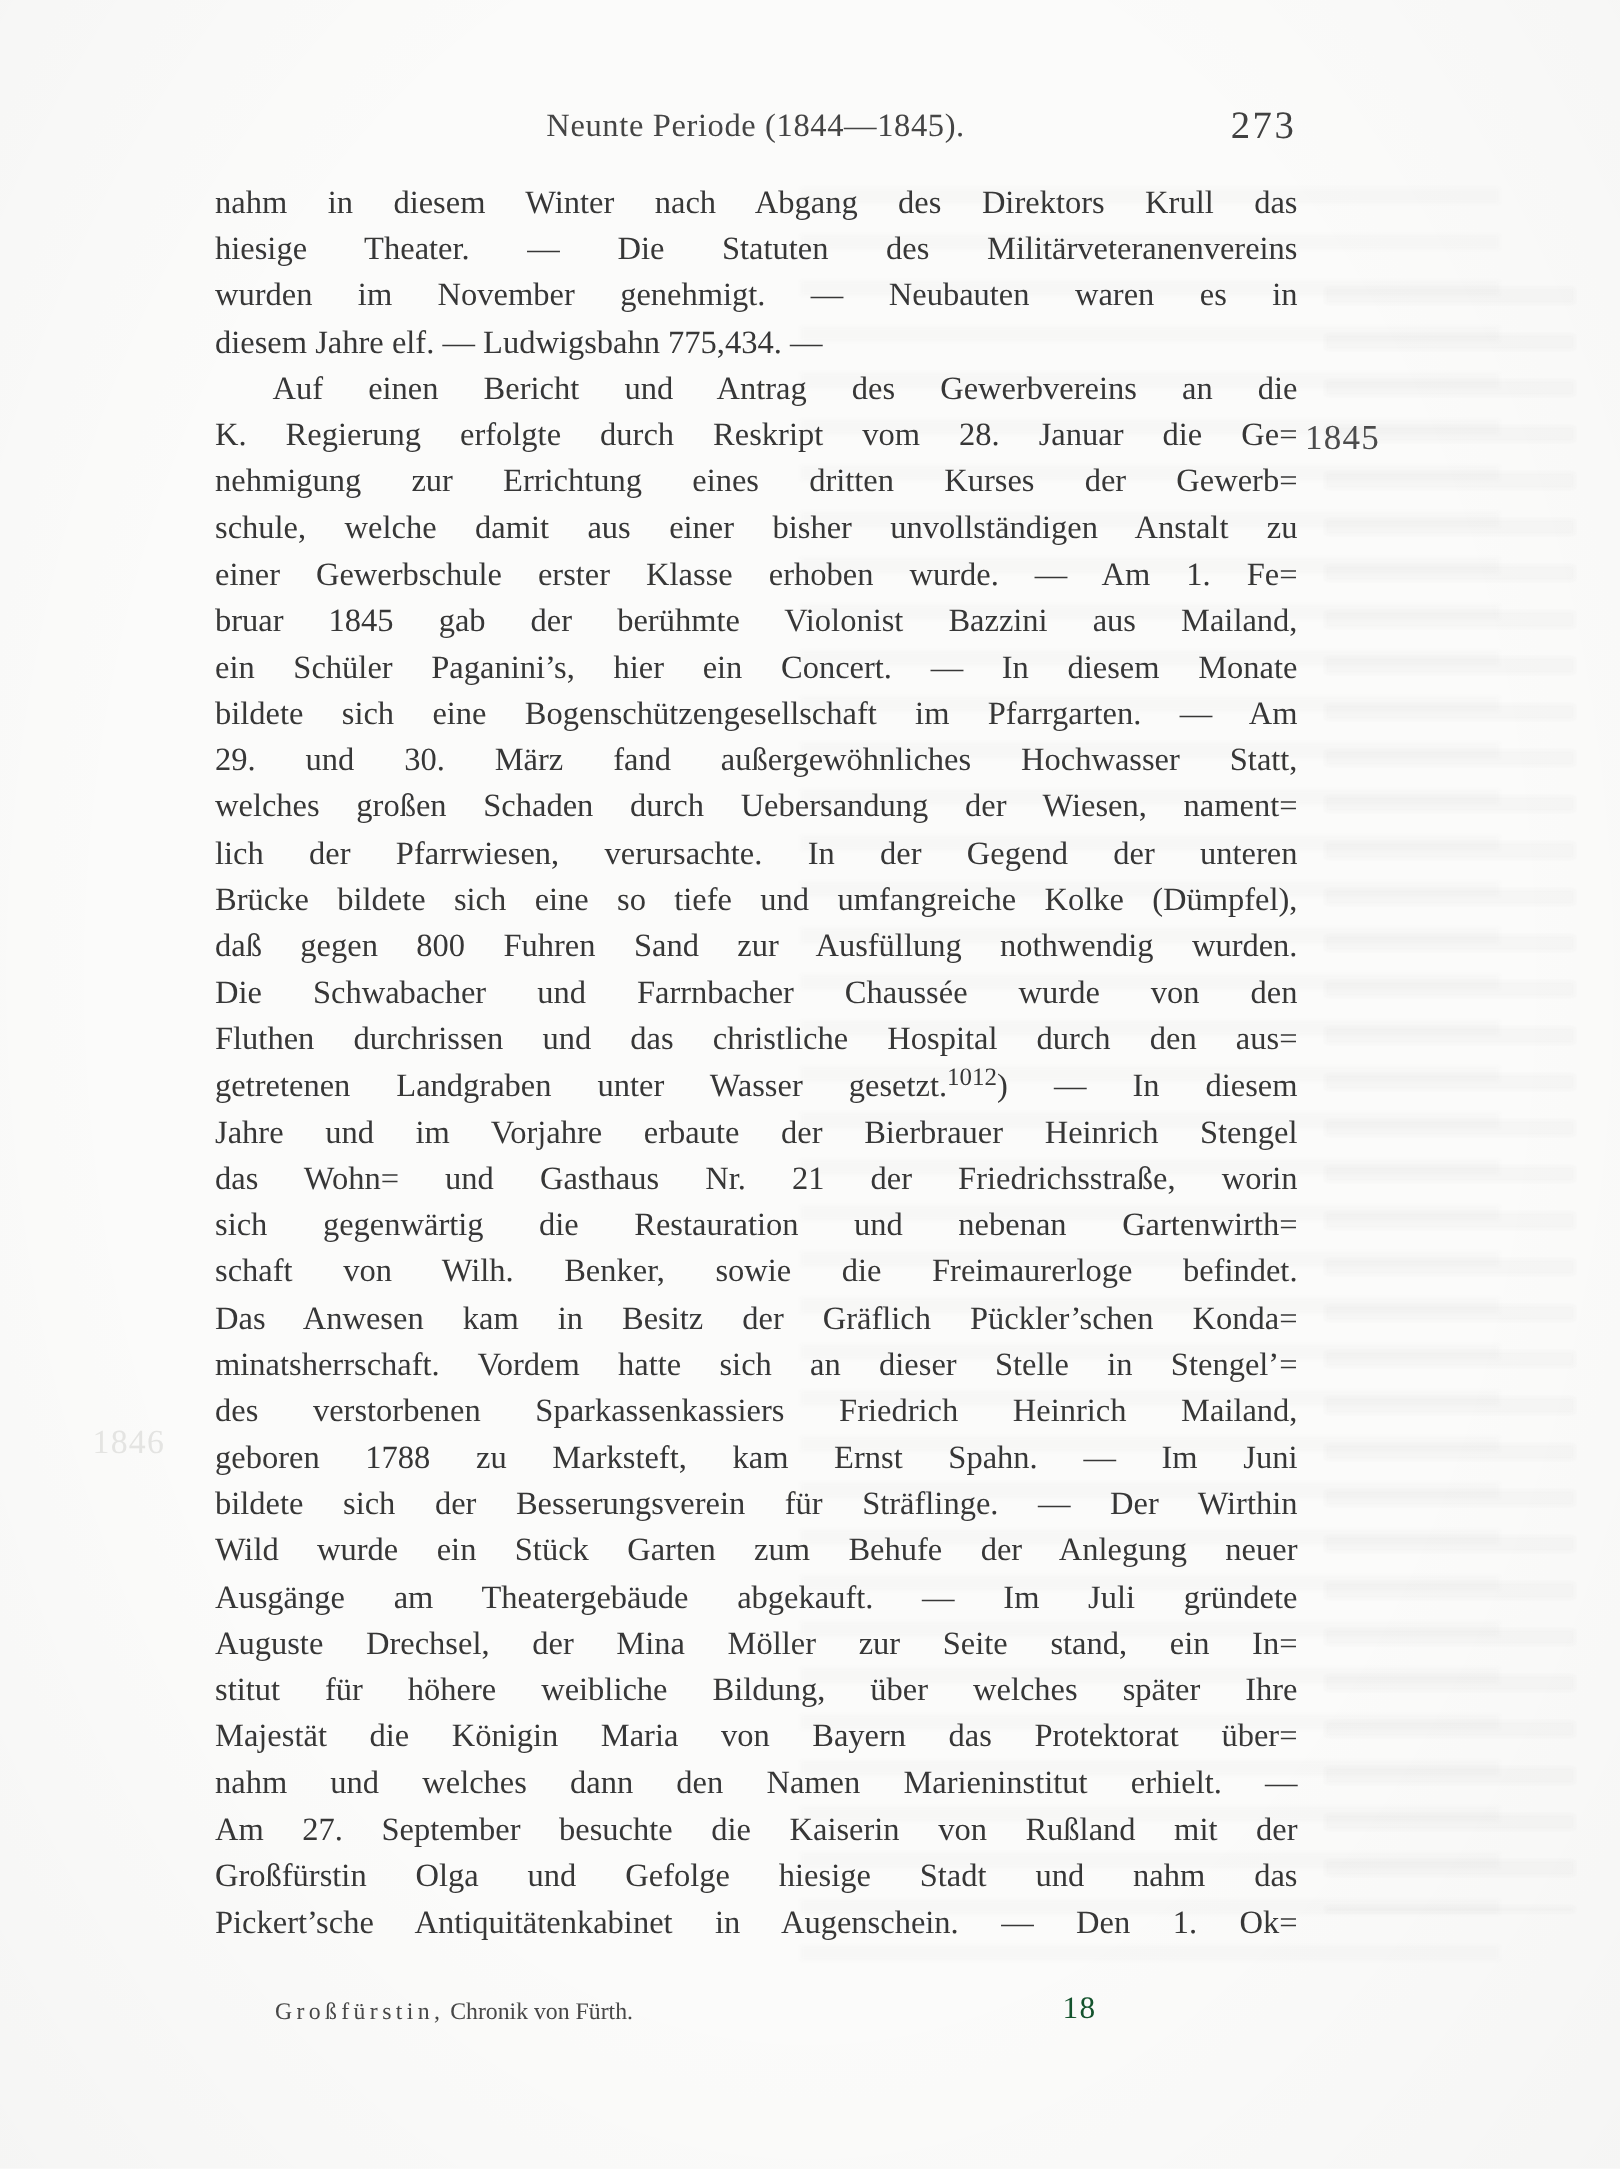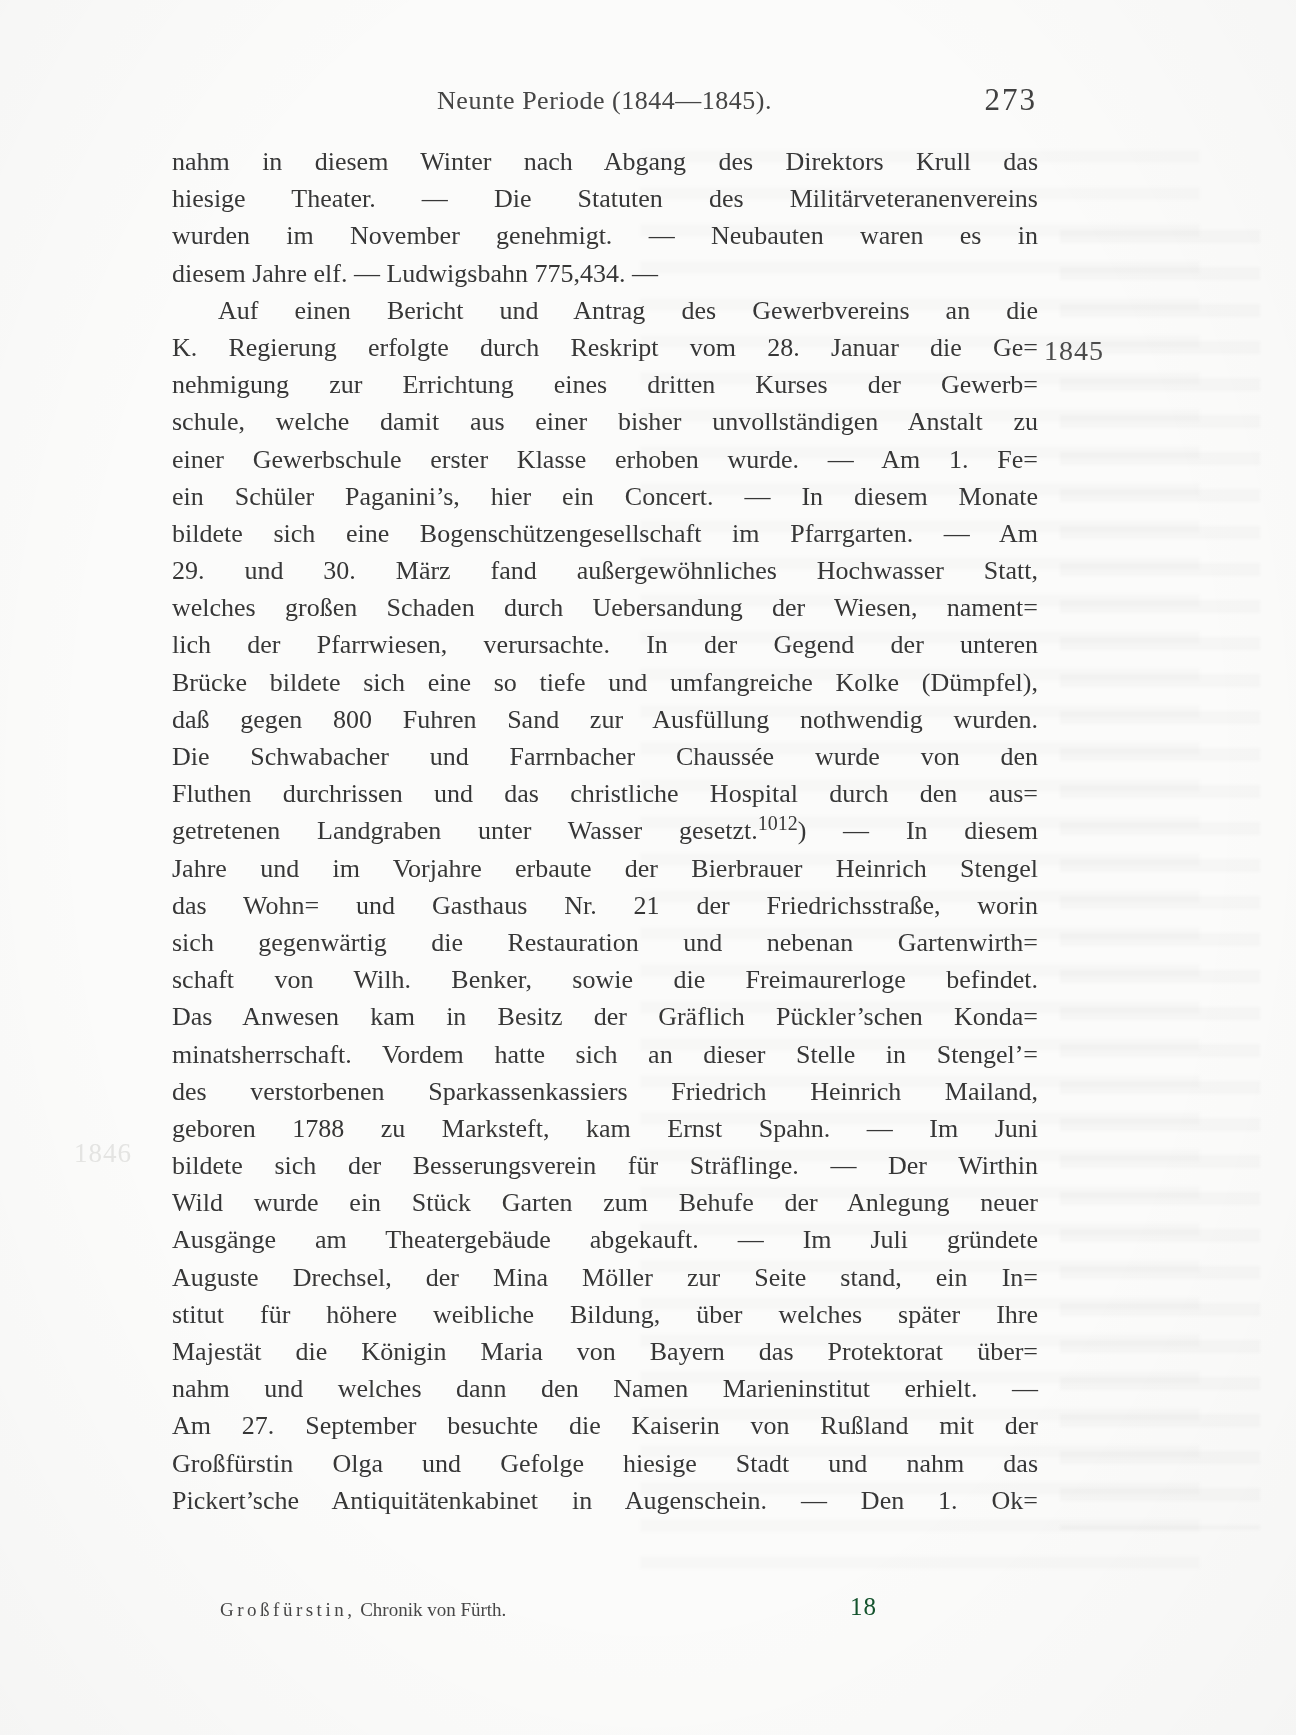--- a/index.html
+++ b/index.html
@@ -120,20 +120,21 @@
 <div class="text-block">
   <div class="line">nahm in diesem Winter nach Abgang des Direktors Krull das</div>
   <div class="line">hiesige Theater. — Die Statuten des Militärveteranenvereins</div>
   <div class="line">wurden im November genehmigt. — Neubauten waren es in</div>
   <div class="line para-end">diesem Jahre elf. — Ludwigsbahn 775,434. —</div>
   <div class="line indent">Auf einen Bericht und Antrag des Gewerbvereins an die</div>
   <div class="line">K. Regierung erfolgte durch Reskript vom 28. Januar die Ge=</div>
   <div class="line">nehmigung zur Errichtung eines dritten Kurses der Gewerb=</div>
   <div class="line">schule, welche damit aus einer bisher unvollständigen Anstalt zu</div>
   <div class="line">einer Gewerbschule erster Klasse erhoben wurde. — Am 1. Fe=</div>
+  <div class="line">bruar 1845 gab der berühmte Violonist Bazzini aus Mailand,</div>
   <div class="line">ein Schüler Paganini’s, hier ein Concert. — In diesem Monate</div>
   <div class="line">bildete sich eine Bogenschützengesellschaft im Pfarrgarten. — Am</div>
   <div class="line">29. und 30. März fand außergewöhnliches Hochwasser Statt,</div>
   <div class="line">welches großen Schaden durch Uebersandung der Wiesen, nament=</div>
   <div class="line">lich der Pfarrwiesen, verursachte. In der Gegend der unteren</div>
   <div class="line">Brücke bildete sich eine so tiefe und umfangreiche Kolke (Dümpfel),</div>
   <div class="line">daß gegen 800 Fuhren Sand zur Ausfüllung nothwendig wurden.</div>
   <div class="line">Die Schwabacher und Farrnbacher Chaussée wurde von den</div>
   <div class="line">Fluthen durchrissen und das christliche Hospital durch den aus=</div>
   <div class="line">

